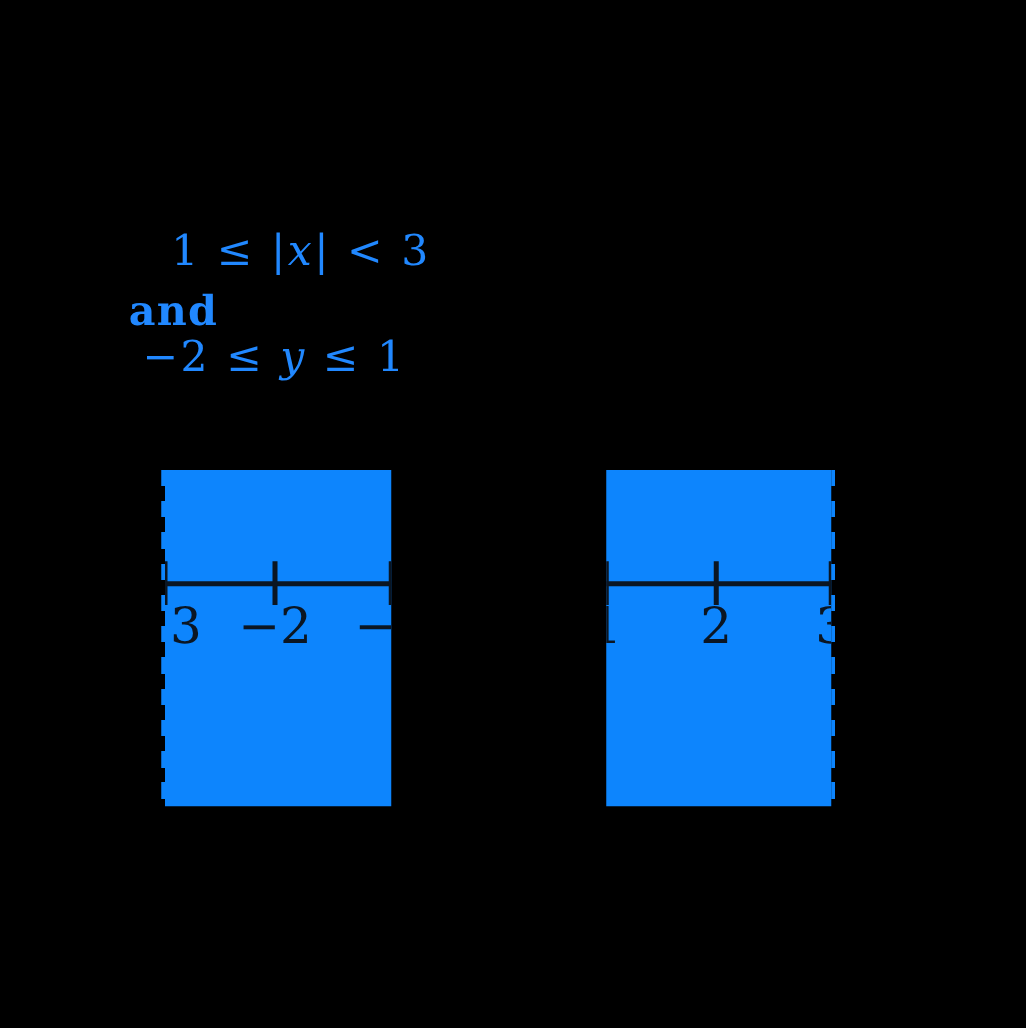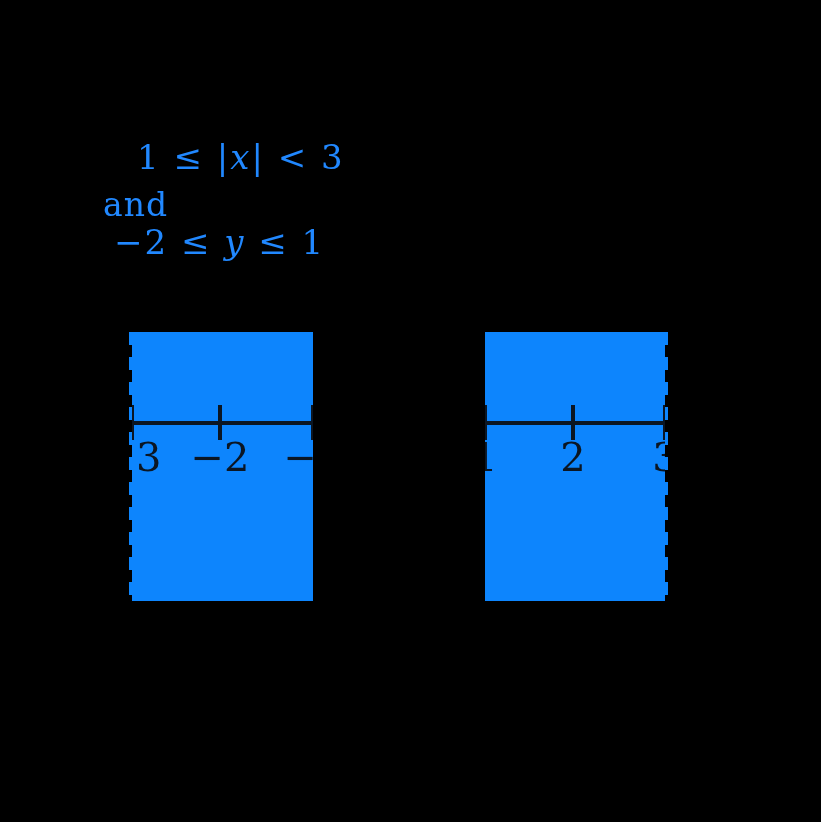--- a/index.html
+++ b/index.html
@@ -9,33 +9,33 @@
     --axis-dark:#0b1623;
   }
   html,body{margin:0;padding:0;}
   body{
     width:821px;height:822px;
     background:var(--background);
     position:relative;
     overflow:hidden;
     font-family:"DejaVu Serif","Liberation Serif",serif;
   }
-  .canvas{position:absolute;inset:0;}
+  .canvas{position:absolute;inset:0;margin-top:44px;}
 
   
   .cond-line{
     position:absolute;
     color:var(--text-blue);
     font-size:34px;
     line-height:1.2;
     letter-spacing:2px;
     white-space:pre;
   }
   .cond-x{left:137px;top:137px;}
-  .cond-and{left:103px;top:185px;font-size:33px;letter-spacing:1px;}
+  .cond-and{left:103px;top:185px;font-size:33px;letter-spacing:1px;font-weight:bold;}
   .cond-y{left:114px;top:222px;}
   .mvar{font-style:italic;}
 
   
   .region{
     position:absolute;
     top:332px;height:269px;width:181px;
     background:var(--region-fill);
     overflow:hidden;
   }

